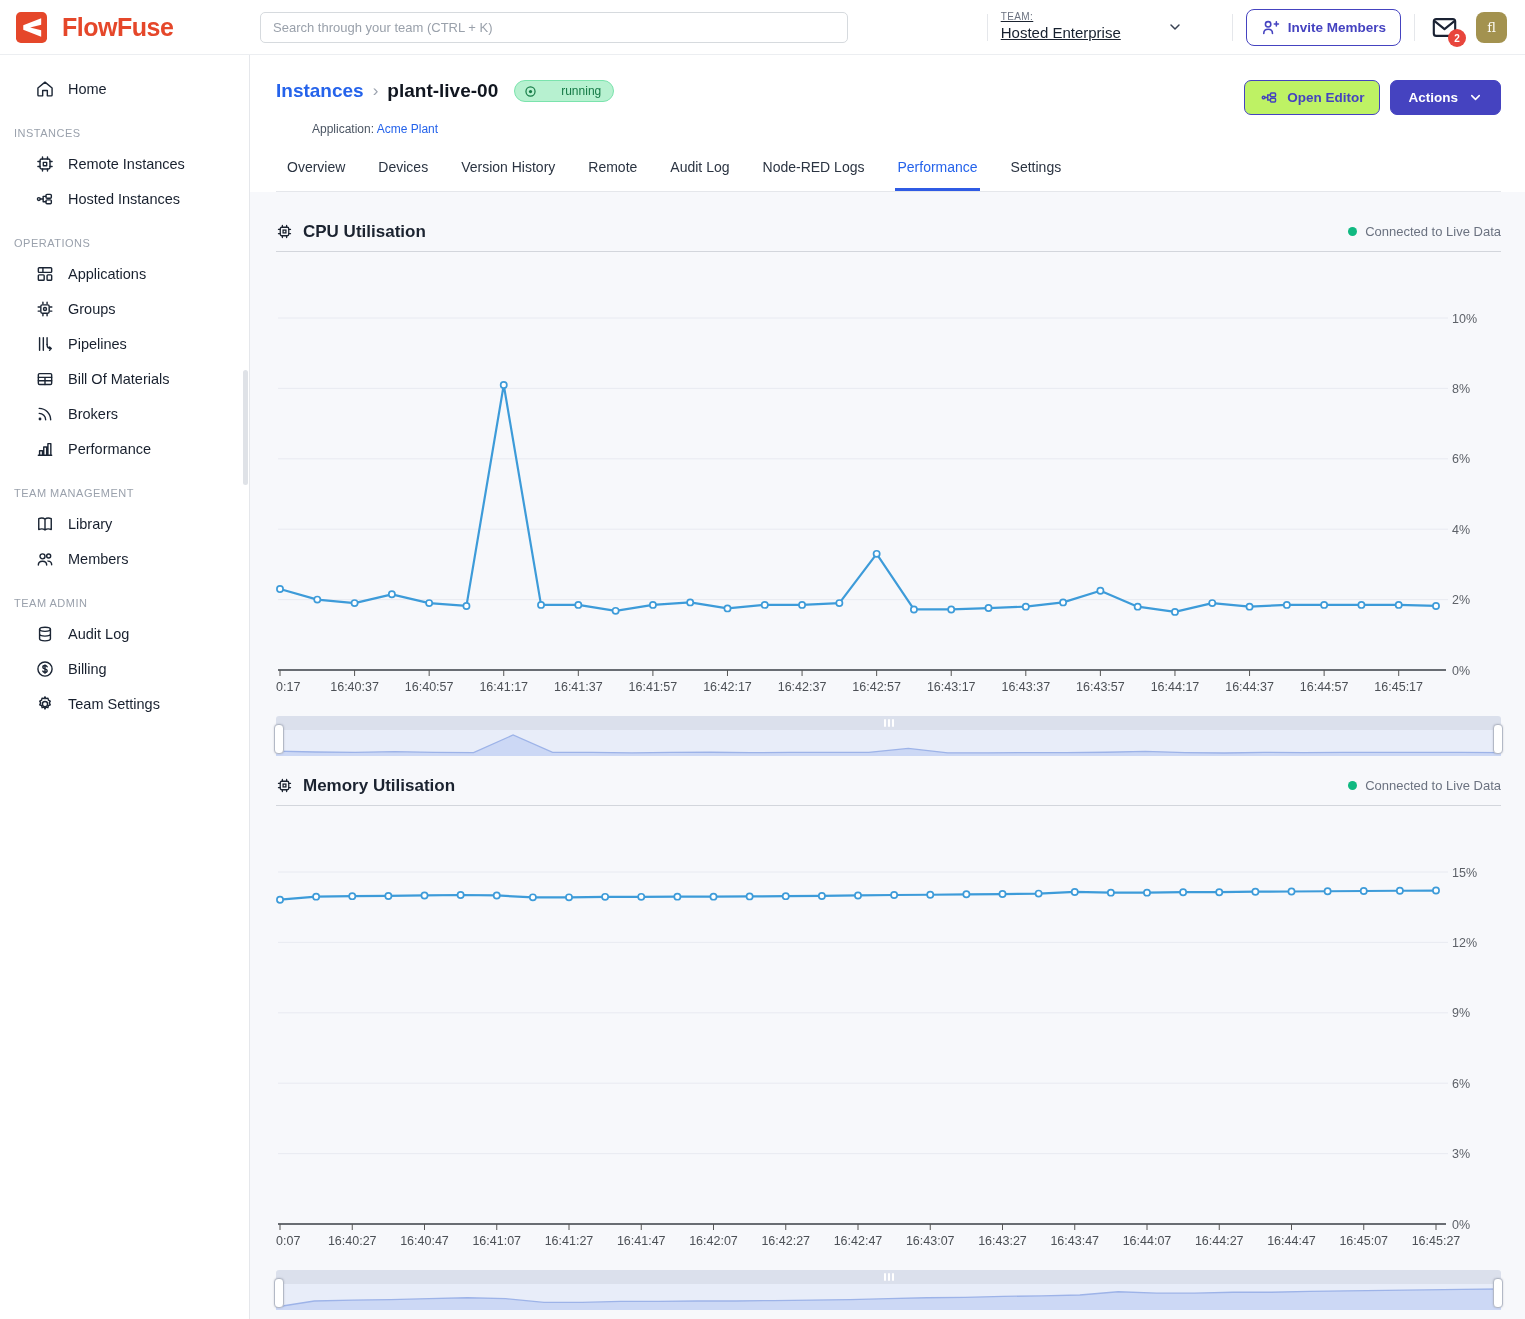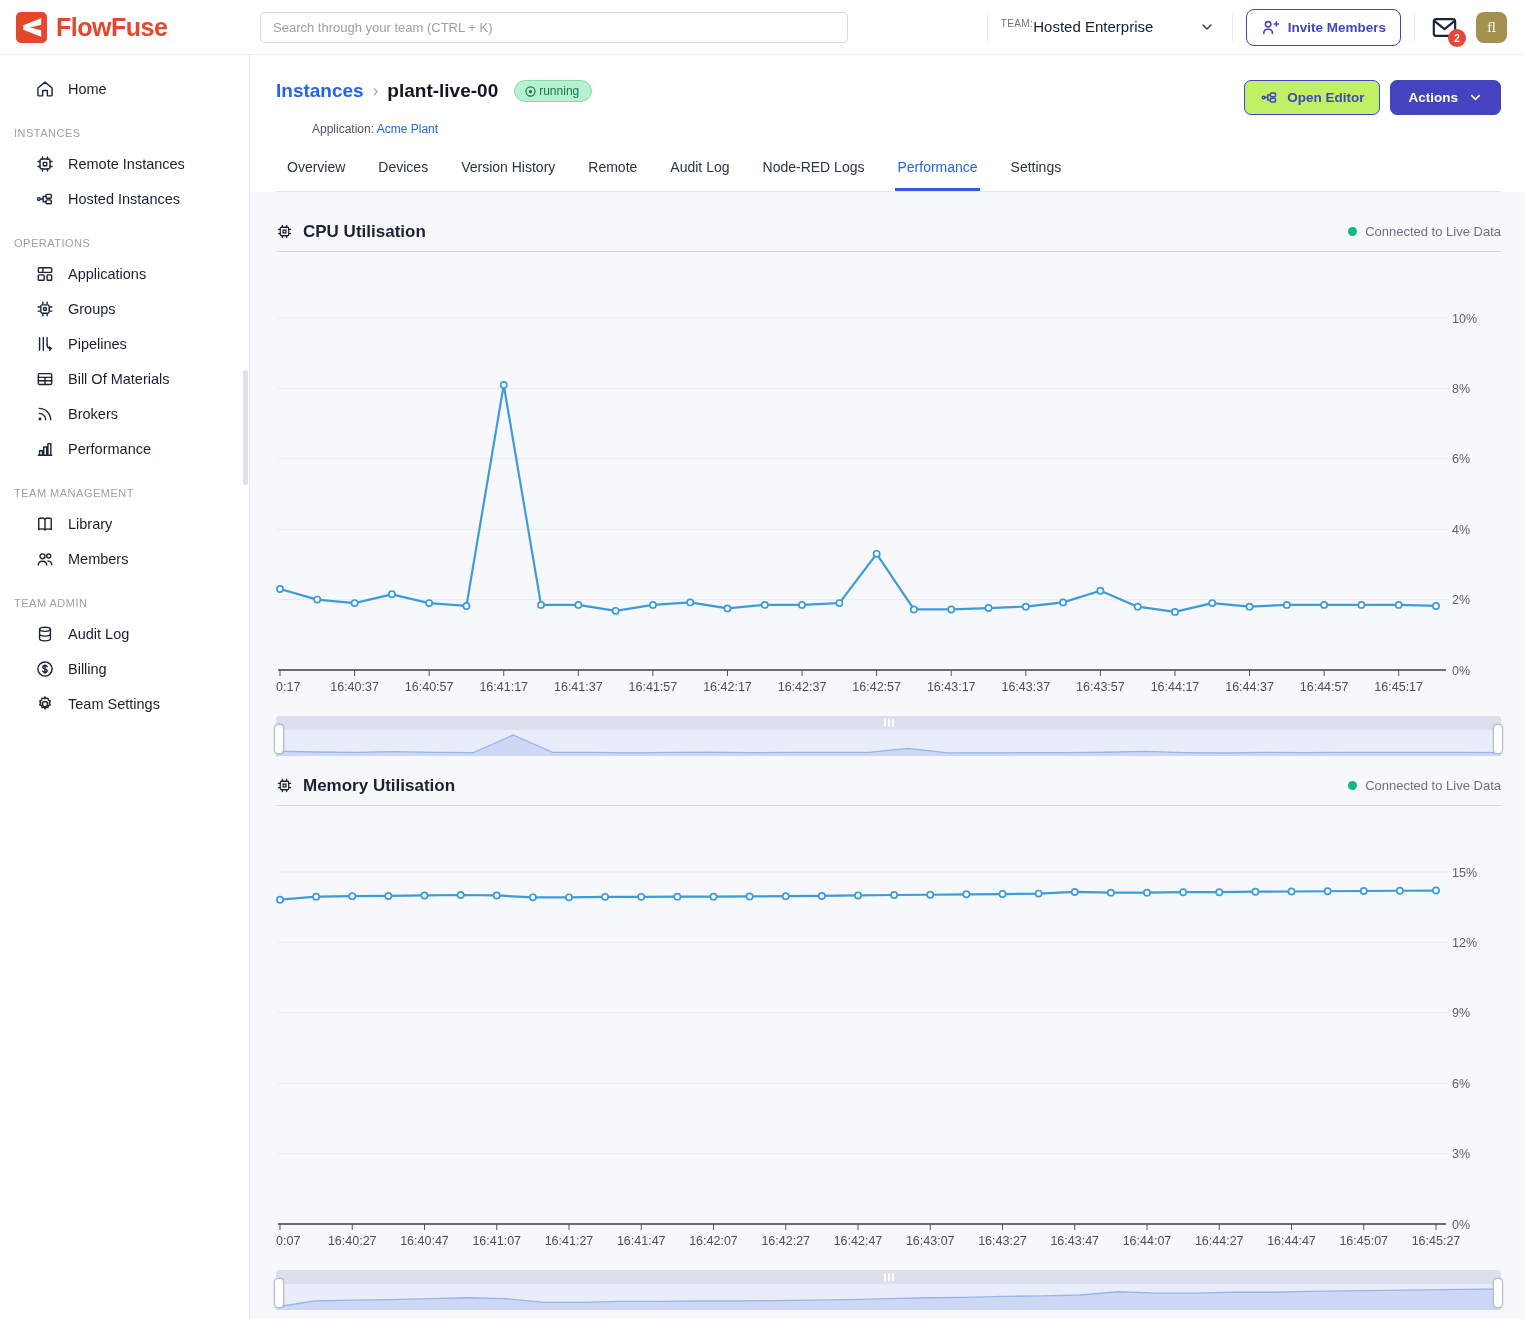--- a/index.html
+++ b/index.html
@@ -2,30 +2,30 @@
 <html><head>
 <meta charset="utf-8">
 <style>
   * { margin:0; padding:0; box-sizing:border-box; }
   html,body { width:1525px; height:1319px; overflow:hidden; background:#fff;
     font-family:"Liberation Sans","DejaVu Sans",sans-serif; color:#1b2330; }
 
   
   header { position:fixed; top:0; left:0; right:0; height:55px; background:#fff;
     border-bottom:1px solid #eceef1; display:flex; align-items:center; z-index:20; }
-  .logo { width:250px; display:flex; align-items:center; gap:9px; padding-left:16px; cursor:pointer; }
+  .logo { width:250px; display:flex; align-items:center; gap:15px; padding-left:16px; cursor:pointer; }
   .logo-text { font-size:25px; font-weight:700; color:#e5472a; letter-spacing:-0.5px; }
   .search { margin-left:10px; width:588px; height:31px; border:1px solid #d6dade; border-radius:5px;
     padding:0 12px; font-size:13px; color:#374151; background:#fff; outline:none;
     font-family:"Liberation Sans","DejaVu Sans",sans-serif; }
   .search::placeholder { color:#9aa1ab; }
   .hspacer { flex:1; }
   .vdiv { width:1px; height:27px; background:#e5e7eb; margin:0 13px; }
   .team-select { display:flex; align-items:center; cursor:pointer; min-width:218px; }
-  .team-txt { display:flex; flex-direction:row; line-height:1.25; }
+  .team-txt { display:flex; flex-direction:column; line-height:1.25;text-decoration:underline; }
   .team-label { font-size:10px; color:#6b7280; letter-spacing:.4px; }
   .team-name { font-size:15px; color:#16202e; }
   .team-select svg { margin-left:auto; }
   .btn-invite { display:flex; align-items:center; gap:8px; background:#fff; border:1.5px solid #4543c0;
     color:#4543c0; font-weight:700; font-size:13.5px; padding:8px 14px; border-radius:8px; cursor:pointer;
     font-family:inherit; }
   .mailwrap { position:relative; cursor:pointer; width:32px; height:32px; display:flex; align-items:center; justify-content:center; }
   .mail-badge { position:absolute; right:-6px; bottom:-4px; min-width:18px; height:18px; border-radius:50%;
     background:#e8453c; color:#fff; font-size:10px; font-weight:700; display:flex; align-items:center; justify-content:center; }
   .avatar { width:31px; height:31px; border-radius:8px; background:#a3924f; color:#fdfcf7;
@@ -42,21 +42,21 @@
   .side-scroll { position:absolute; right:1px; top:315px; width:5px; height:115px; background:#dfe2e7; border-radius:3px; }
 
   
   main { margin-left:250px; }
   .page-head { background:#fff; padding:25px 24px 0 26px; margin-top:55px; }
   .bc-row { display:flex; justify-content:space-between; align-items:flex-start; }
   .bc { display:flex; align-items:center; font-size:19px; font-weight:700; }
   .bc a { color:#2563eb; cursor:pointer; text-decoration:none; }
   .bc .sep { color:#9ca3af; font-weight:400; margin:0 9px; font-size:17px; }
   .bc .cur { color:#10151f; }
-  .badge-running { margin-left:16px; display:inline-flex; align-items:center; gap:2px;
+  .badge-running { margin-left:16px; display:inline-flex; align-items:center; gap:24px;
     background:#b7f1d0; border:1px solid #7be3ad; color:#157a46; font-size:12px; font-weight:400;
     padding:3px 12px 3px 9px; border-radius:12px; }
   .head-actions { display:flex; gap:10px; }
   .btn-editor { display:flex; align-items:center; gap:8px; background:#bef264; border:1.5px solid #4543c0;
     color:#4543c0; font-weight:700; font-size:13.5px; padding:7px 15px; border-radius:7px; cursor:pointer; font-family:inherit; }
   .btn-actions { display:flex; align-items:center; gap:10px; background:#4543c0; border:1.5px solid #4543c0;
     color:#fff; font-weight:700; font-size:13.5px; padding:7px 17px; border-radius:7px; cursor:pointer; font-family:inherit; }
   .app-line { margin-top:7px; font-size:12px; color:#4b5563;margin-left:36px; }
   .app-line a { color:#2563eb; cursor:pointer; text-decoration:none; }
   .tabs { display:flex; gap:29px; margin-top:17px; padding-left:9px; border-bottom:1px solid #e5e7eb; }

